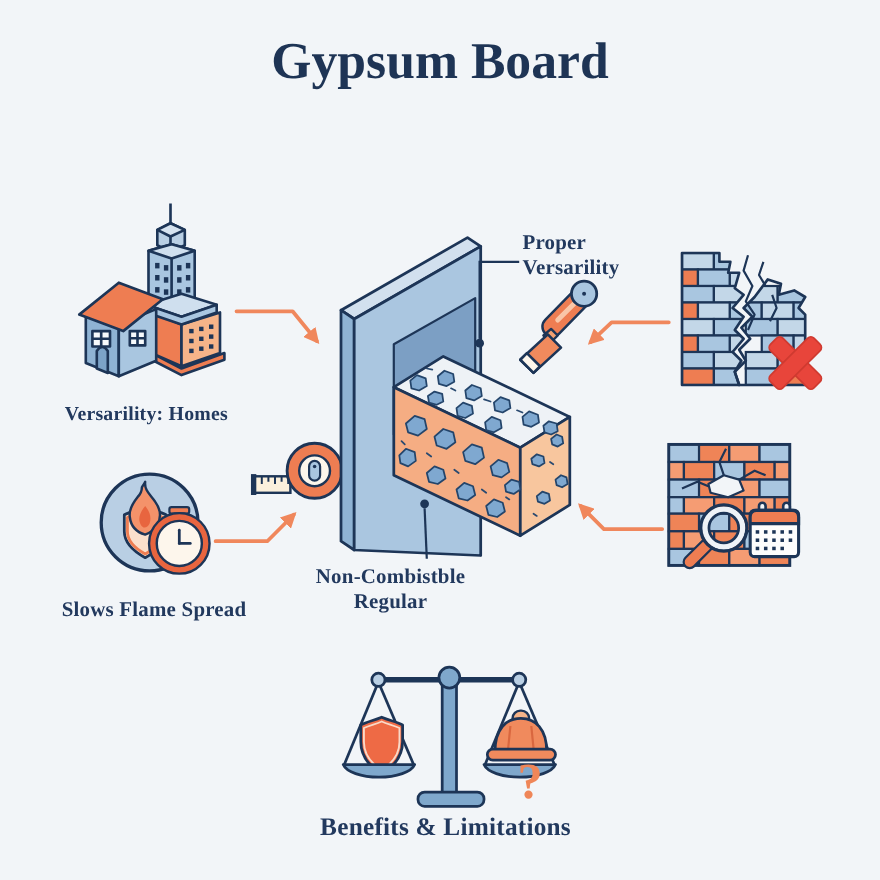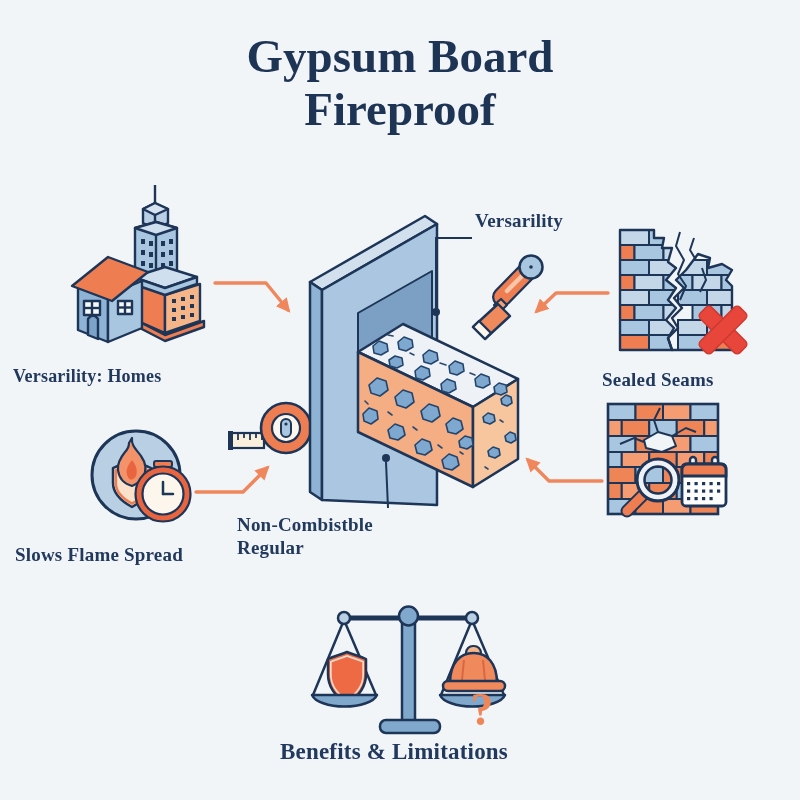--- a/index.html
+++ b/index.html
@@ -3,42 +3,41 @@
 <meta charset="utf-8">
 <style>
   html,body{margin:0;padding:0;}
   #canvas{
     position:relative;width:800px;height:800px;overflow:hidden;
     background:#f2f5f8;
     font-family:Liberation Serif, serif;
   }
   .abs{position:absolute;}
   .label{
-    position:absolute;color:#22395e;font-weight:bold;text-align:left;
+    position:absolute;color:#22395e;font-weight:bold;text-align:center;
     font-size:19px;line-height:1.22;letter-spacing:0.2px;
   }
   #title{
     position:absolute;top:30px;left:0;width:100%;text-align:center;
     color:#1e3455;font-weight:bold;font-size:47px;line-height:1.13;
   }
   #proper-label{ text-align:left; }
   #qmark{
     position:absolute;left:460px;top:683px;width:44px;text-align:center;
     color:#ef8658;font-weight:bold;font-size:46px;
   }
   svg{display:block;}
 </style>
 </head>
 <body>
 
 <div id="canvas">
 
   <div id="title">
     <div>Gypsum Board</div>
-    <div>Fireproof</div>
   </div>
 
   <svg class="abs" style="left:60px;top:183px" width="175" height="182" viewBox="0 0 175 182">
     <g stroke="#1d3557" stroke-width="2.4" stroke-linejoin="round">
       <line x1="95" y1="2" x2="95" y2="22"></line>
 
       <polygon points="83,26 95,20 108,26 108,40 95,46 83,40" fill="#b9cfe4"></polygon>
       <polygon points="83,26 95,20 108,26 95,32" fill="#d6e3f0"></polygon>
       <line x1="95" y1="32" x2="95" y2="46"></line>
 
@@ -188,20 +187,21 @@
         <line x1="113" y1="222" x2="117" y2="225"></line>
       <line x1="138" y1="240" x2="142" y2="243"></line>
         <line x1="65" y1="196" x2="68" y2="199"></line>
       <line x1="160" y1="247" x2="163" y2="249"></line>
         <line x1="200" y1="215" x2="203" y2="217"></line>
       <line x1="185" y1="262" x2="188" y2="264"></line>
     </g>
   </svg>
 
   <div class="label" id="proper-label" style="left:475px;top:209px;width:130px">
+    <div>Proper</div>
     <div>Versarility</div>
   </div>
 
   <svg class="abs" style="left:462px;top:248px" width="95" height="95" viewBox="0 0 95 95">
     <line x1="64" y1="24.5" x2="40" y2="49" stroke="#1d3557" stroke-width="20" stroke-linecap="round"></line>
     <line x1="64" y1="24.5" x2="40" y2="49" stroke="#ee7d52" stroke-width="15.5" stroke-linecap="round"></line>
     <line x1="61" y1="27" x2="45" y2="43" stroke="#f9c6a8" stroke-width="4.5" stroke-linecap="round"></line>
     <polygon points="39,51 45,57 38,64 32,57" fill="#f2a071" stroke="#1d3557" stroke-width="2.2" stroke-linejoin="round"></polygon>
     <polygon points="36,56 48,68 23,91 11,79" fill="#f08a5d" stroke="#1d3557" stroke-width="2.4" stroke-linejoin="round"></polygon>
     <polygon points="23,91 11,79 17,73 29,85" fill="#fdf6ec" stroke="#1d3557" stroke-width="2.4" stroke-linejoin="round"></polygon>
@@ -266,21 +266,20 @@
       <polyline points="88,14 84,26 90,36"></polyline>
       <polyline points="96,44 100,56 94,68"></polyline>
     </g>
 
     <g transform="translate(117,106)">
       <rect x="-28" y="-8" width="56" height="16" rx="4" transform="rotate(45)" fill="#e8453b" stroke="#cf3a30" stroke-width="1.5"></rect>
       <rect x="-28" y="-8" width="56" height="16" rx="4" transform="rotate(-45)" fill="#e8453b" stroke="#cf3a30" stroke-width="1.5"></rect>
     </g>
   </svg>
 
-  <div class="label" style="left:602px;top:368px;width:160px">Sealed Seams</div>
 
   <svg class="abs" style="left:600px;top:394px" width="130" height="130" viewBox="0 0 130 130">
     <g stroke="#1d3557" stroke-width="2">
       <rect x="8" y="10" width="27.5" height="16" fill="#a9c6e0"></rect>
         <rect x="35.5" y="10" width="27.5" height="16" fill="#ef8457"></rect>
         <rect x="63" y="10" width="27.5" height="16" fill="#f59c73"></rect>
         <rect x="90.5" y="10" width="27.5" height="16" fill="#a9c6e0"></rect>
       <rect x="8" y="26" width="13.75" height="16" fill="#f59c73"></rect>
         <rect x="21.75" y="26" width="27.5" height="16" fill="#ef8457"></rect>
         <rect x="49.25" y="26" width="27.5" height="16" fill="#a9c6e0"></rect>
@@ -344,21 +343,21 @@
           <rect x="117" y="95.5" width="3.2" height="3.2"></rect>
         <rect x="87" y="103" width="3.2" height="3.2"></rect>
           <rect x="94.5" y="103" width="3.2" height="3.2"></rect>
           <rect x="102" y="103" width="3.2" height="3.2"></rect>
           <rect x="109.5" y="103" width="3.2" height="3.2"></rect>
       </g>
     </g>
   </svg>
 
 
-  <div class="label" style="left:237px;top:513px;width:200px">
+  <div class="label" style="left:255px;top:513px;width:200px">
     <div>Non-Combistble</div>
     <div>Regular</div>
   </div>
 
   <svg class="abs" style="left:303px;top:596px" width="212" height="152" viewBox="0 0 212 152">
     <g stroke="#1d3557" stroke-linejoin="round">
       <line x1="41" y1="24" x2="10" y2="99" stroke-width="2.5"></line>
       <line x1="41" y1="24" x2="73" y2="99" stroke-width="2.5"></line>
       <line x1="169" y1="24" x2="138" y2="99" stroke-width="2.5"></line>
       <line x1="169" y1="24" x2="201" y2="99" stroke-width="2.5"></line>

